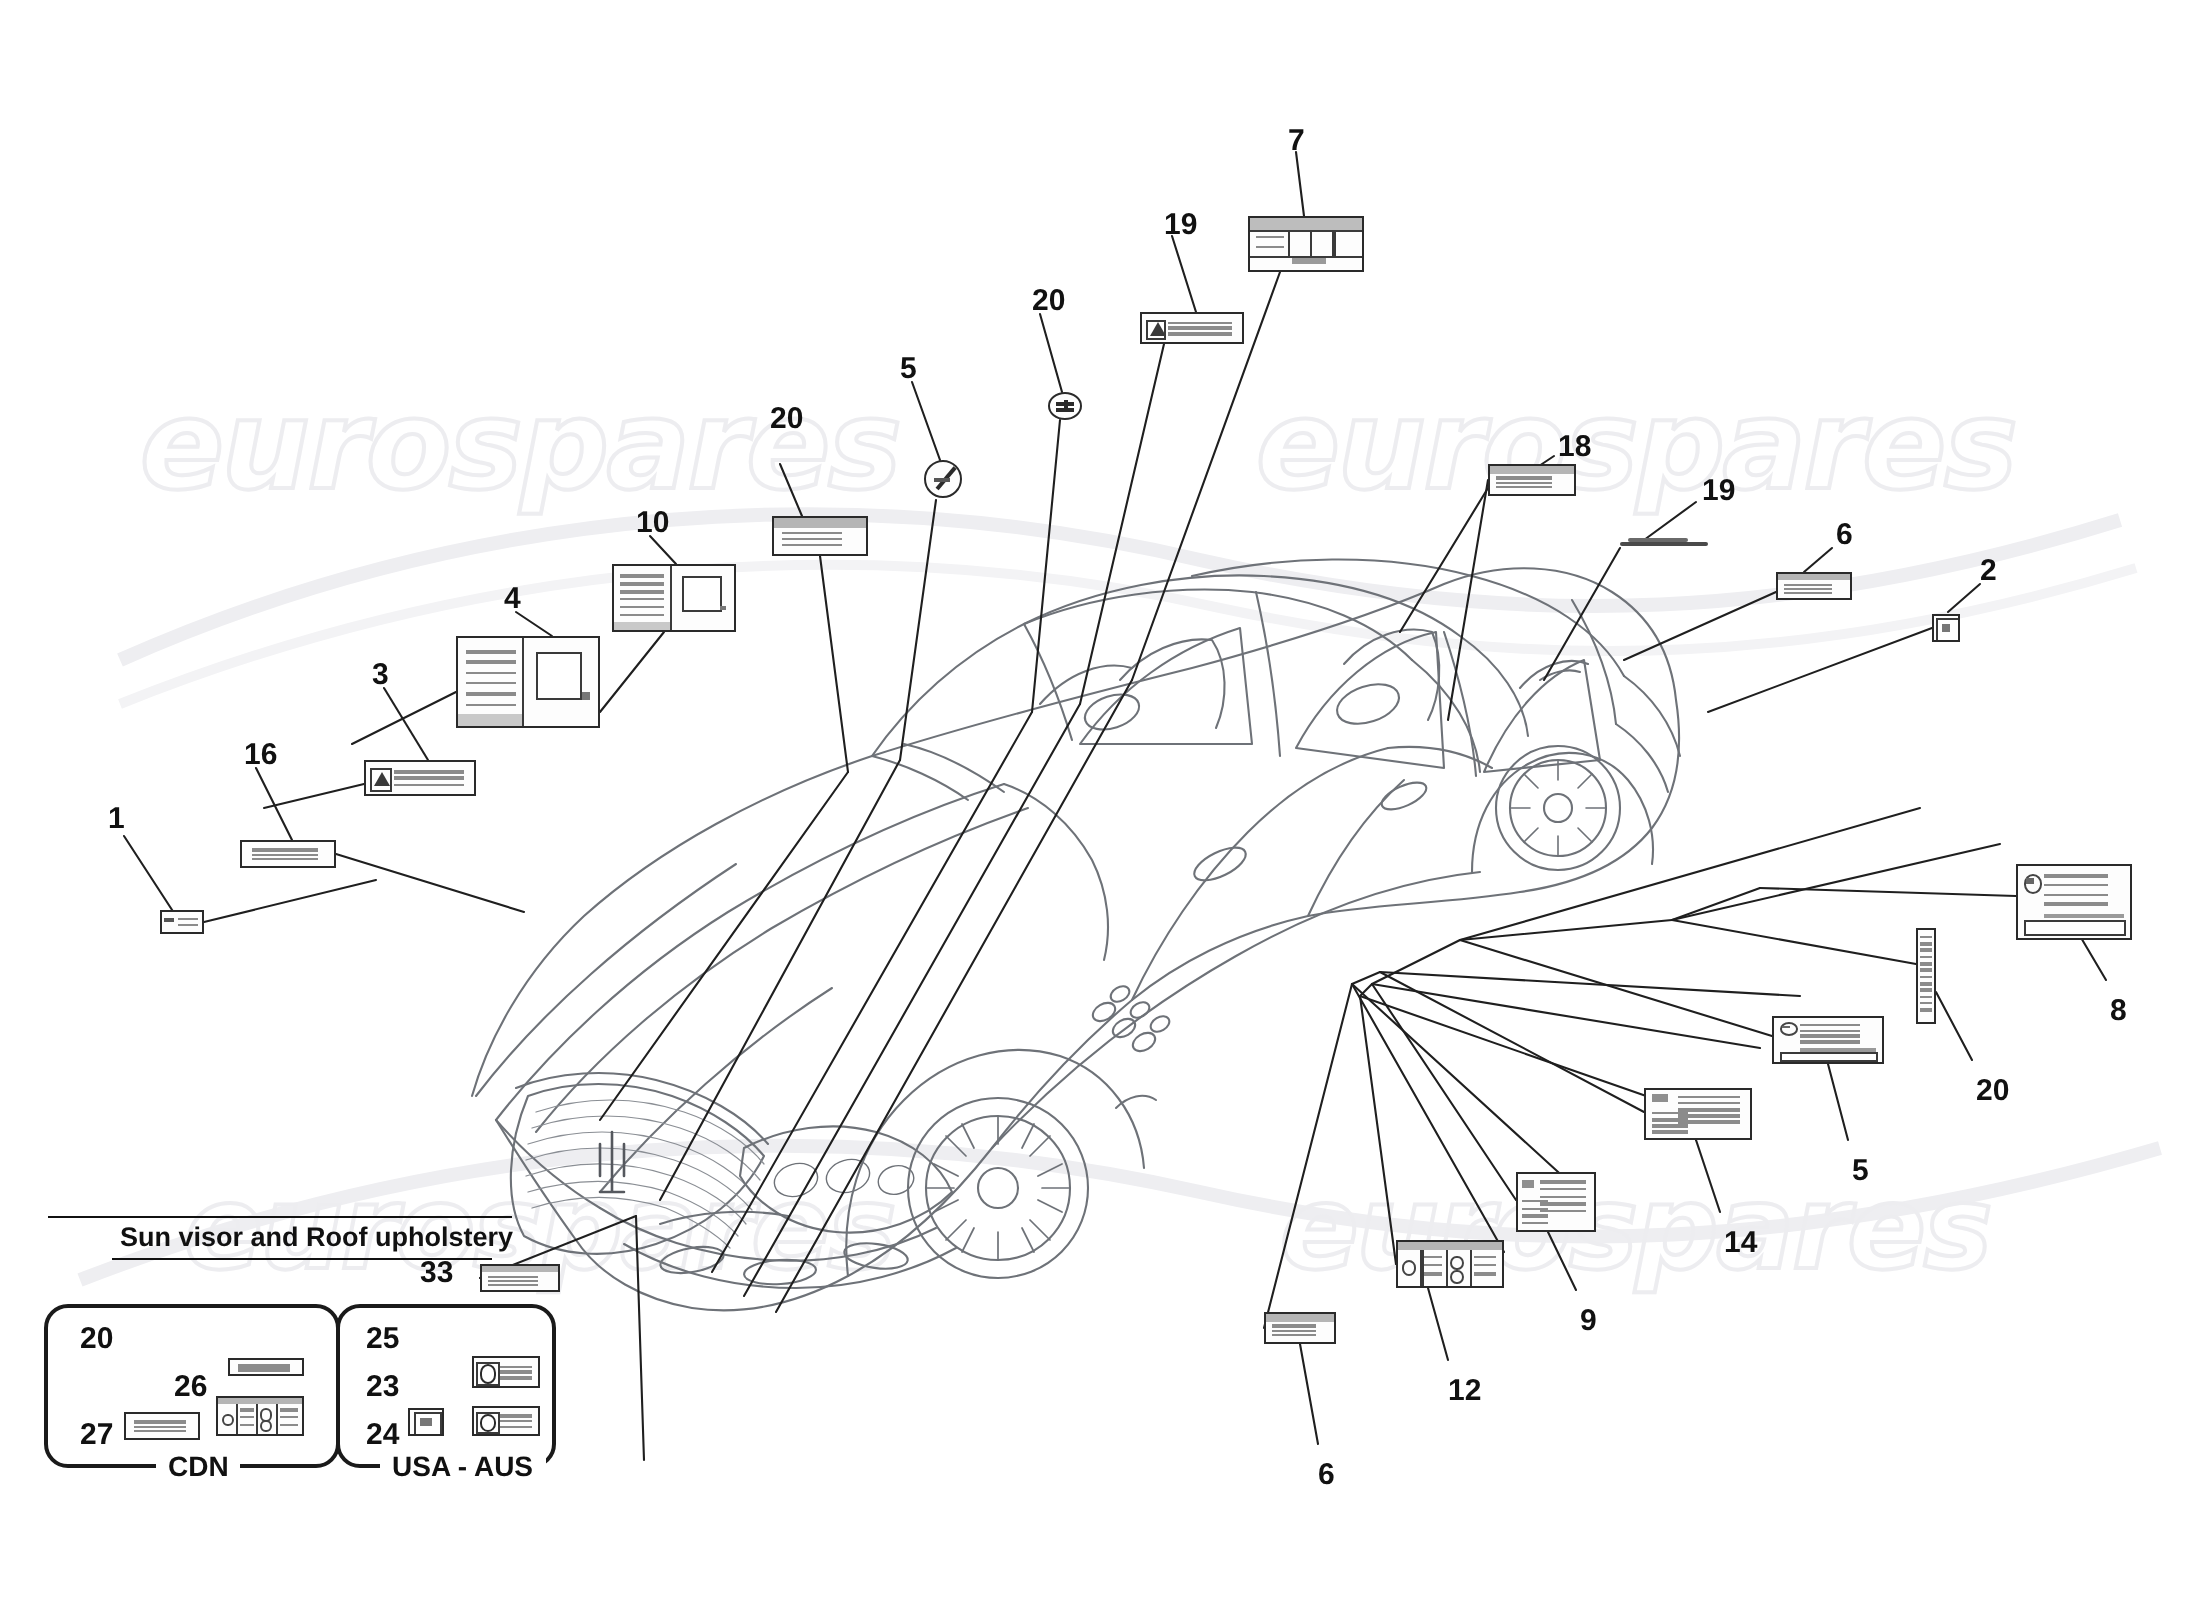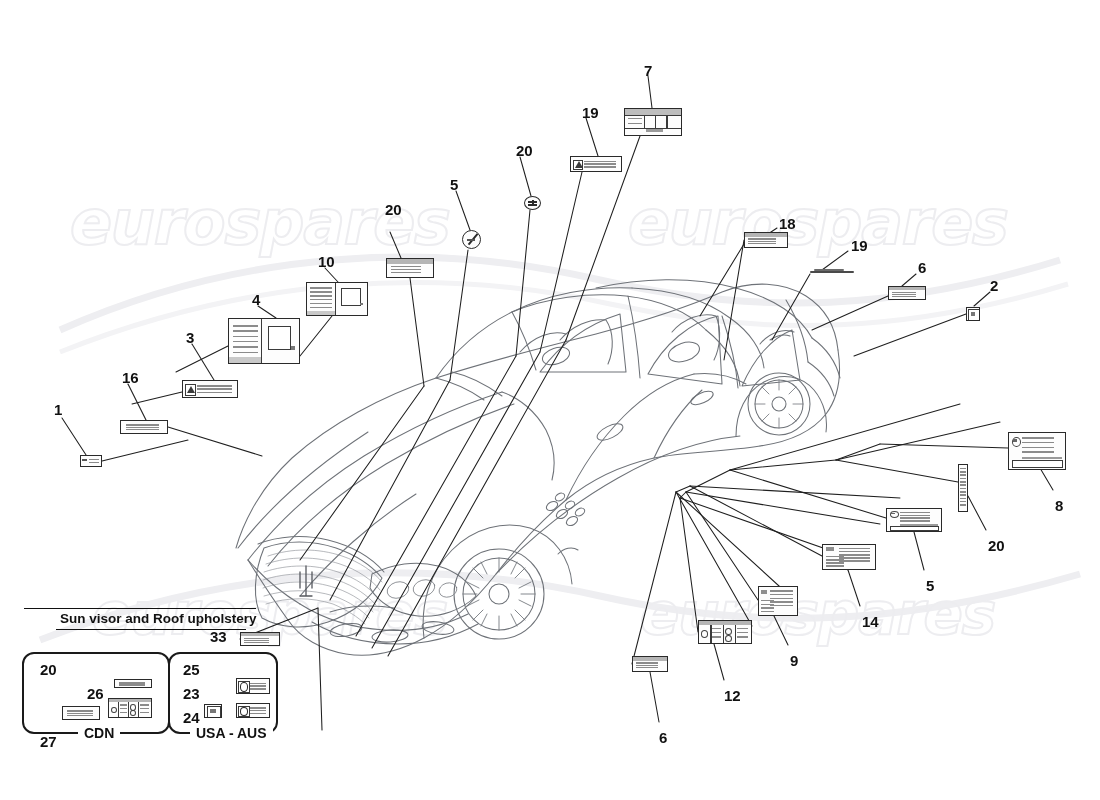--- a/index.html
+++ b/index.html
@@ -316,21 +316,21 @@
       <div class="num" style="left: 516px; top: 143px;">20</div>
       <div class="num" style="left: 779px; top: 216px;">18</div>
       <div class="num" style="left: 851px; top: 238px;">19</div>
       <div class="num" style="left: 385px; top: 202px;">20</div>
       <div class="num" style="left: 582px; top: 105px;">19</div>
       <div class="num" style="left: 210px; top: 629px;">33</div>
       <div class="num" style="left: 183px; top: 686px;">23</div>
       <div class="num" style="left: 183px; top: 710px;">24</div>
       <div class="num" style="left: 183px; top: 662px;">25</div>
       <div class="num" style="left: 40px; top: 686px; margin-left: 47px;">26</div>
-      <div class="num" style="left: 40px; top: 710px; margin-top: 24px;">27</div>
+      <div class="num" style="left: 40px; top: 710px;">27</div>
       <div class="num" style="left: 40px; top: 662px;">20</div>
     </div>
 
   <div id="plates">
       <div class="plate" style="left: 80px; top: 455px; width: 22px; height: 12px;">
         <div class="blk" style="left:6%;top:28%;width:26%;height:2px;background:#555;"></div>
         <div class="blk" style="left:40%;top:26%;width:48%;height:1.5px;background:#8b8b8b;"></div>
         <div class="blk" style="left:40%;top:56%;width:48%;height:1.5px;background:#8b8b8b;"></div>
       </div>
       <div class="plate" style="left: 966px; top: 307px; width: 14px; height: 14px;">

